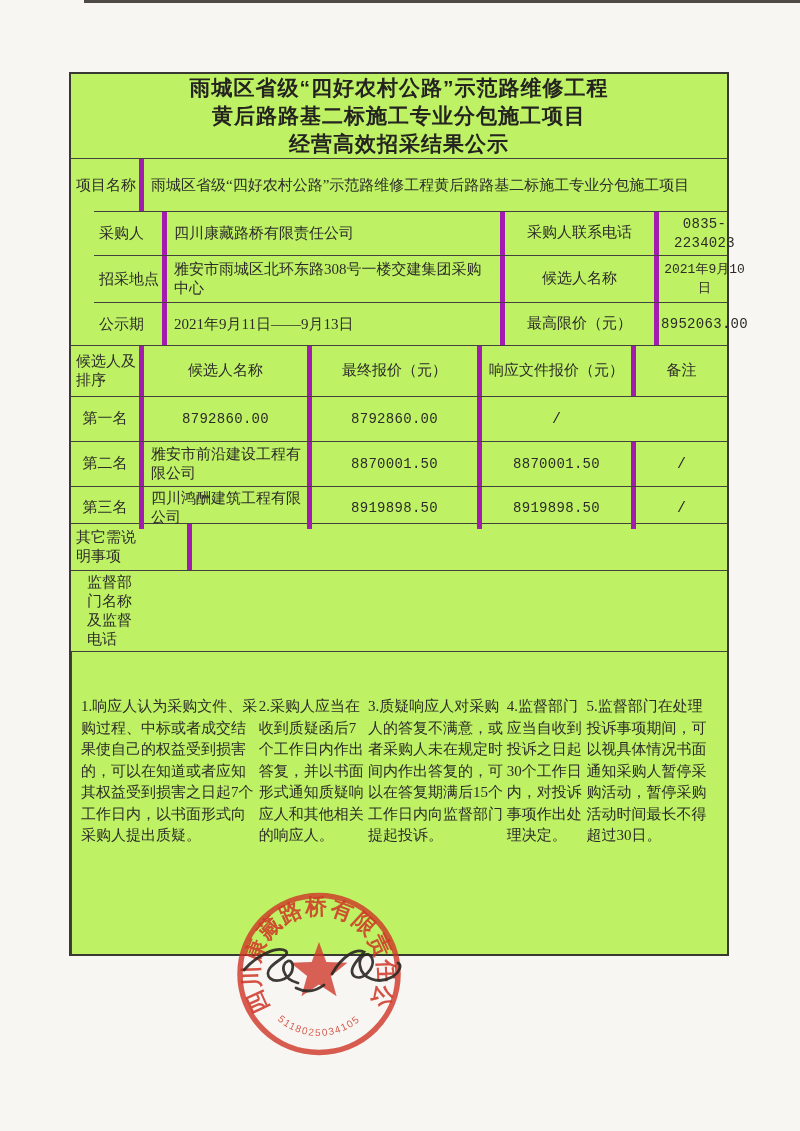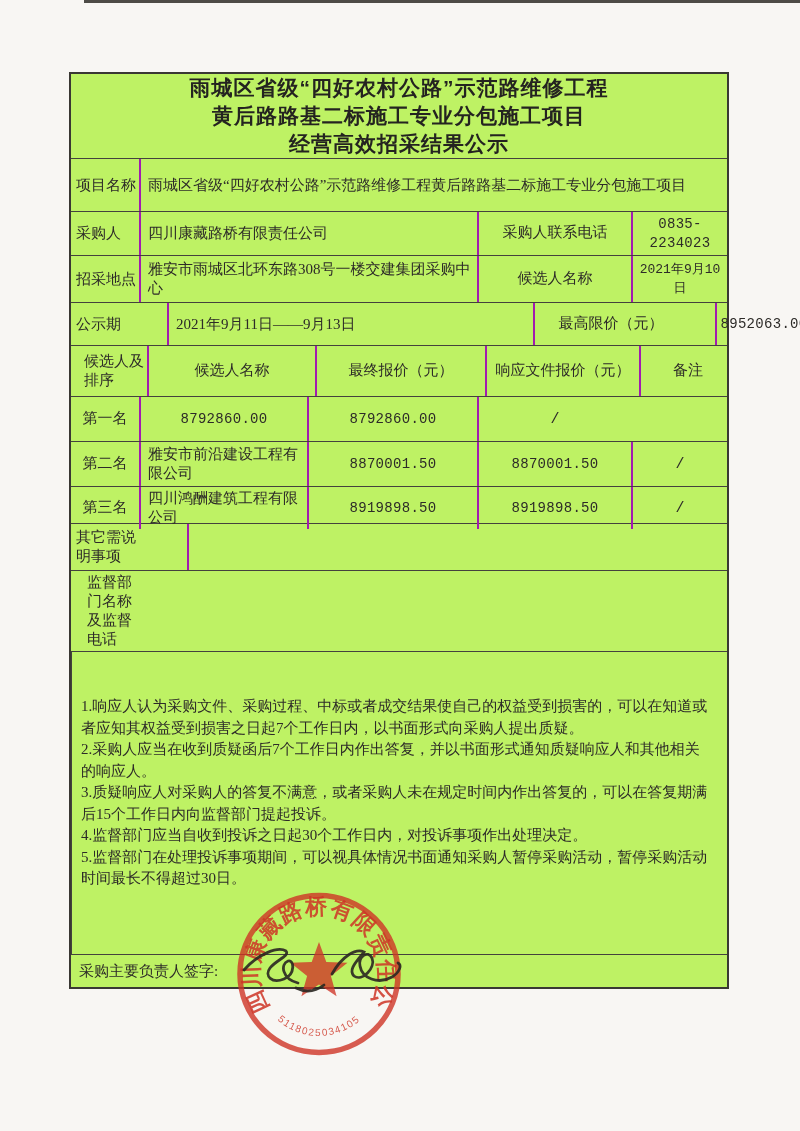--- a/index.html
+++ b/index.html
@@ -12,57 +12,57 @@
   .scan-line{position:absolute;top:0;left:84px;width:716px;height:3px;background:#4e4b46;}
 
   
   .tbl{
     position:absolute;left:69px;top:72px;width:656px;
     border:2px solid #3a3833;background:#bef264;
     font-size:15px;line-height:19px;
   }
   .row{display:grid;border-top:1px solid #44423d;}
   .row.first{border-top:none;}
-  .cell{display:flex;align-items:center;border-left:2px solid #a21caf;box-sizing:border-box;padding:2px 4px;}
+  .cell{display:flex;align-items:center;border-left:5px solid #a21caf;box-sizing:border-box;padding:2px 4px;}
   .cell.nol{border-left:none;}
   .cell.center{justify-content:center;text-align:center;font-family:Liberation Mono, monospace;}
   .cell.left{justify-content:flex-start;text-align:left;padding-left:7px;}
   .label{padding-left:5px;padding-right:2px;}
 
   .cols2{grid-template-columns:68px 588px;}
-  .cols4{grid-template-columns:68px 338px 154px 96px;}
+  .cols4{grid-template-columns:68px 338px 154px 96px;margin-left:23px;}
   .cols5{grid-template-columns:68px 168px 170px 154px 96px;}
 
   .r-title{height:84px;display:flex;flex-direction:column;justify-content:center;align-items:center;
            font-family:"Liberation Sans","DejaVu Sans",sans-serif;font-weight:bold;
            font-size:21px;line-height:28px;color:#242320;letter-spacing:1px;}
   .r-project{height:52px;}
   .r-purchaser{height:43px;}
   .r-location{height:46px;}
-  .r-period{height:42px;gap:28px;}
-  .r-chead{height:50px;padding-left:8px;}
+  .r-period{height:42px;}
+  .r-chead{height:50px;}
   .r-c1{height:44px;}
   .r-c2{height:44px;}
   .r-c3{height:36px;}
   .r-other{height:46px;gap:48px;}
   .num{font-size:14px;letter-spacing:.3px;}
   .small{font-size:13px;}
 
   
   .r-super{display:flex;border-top:1px solid #44423d;}
   .super-label{width:68px;box-sizing:border-box;display:flex;align-items:center;padding:2px 2px 2px 16px;}
   .super-right{flex:1;display:flex;flex-direction:column;border-left:1px solid #44423d;}
   .super-cell{height:42px;display:flex;align-items:center;justify-content:center;}
   .super-cell + .super-cell{height:41px;border-top:1px solid #44423d;}
 
   
   .r-objection{display:flex;border-top:1px solid #44423d;height:302px;}
   .obj-label{width:68px;box-sizing:border-box;display:flex;align-items:center;padding:2px 2px 2px 5px;}
   .obj-body{flex:1;border-left:1px solid #44423d;box-sizing:border-box;
-            display:flex;flex-direction:column;justify-content:flex-start;
+            display:flex;flex-direction:row;justify-content:flex-start;
             padding:44px 16px 0 9px;font-size:15px;line-height:21.5px;}
   .r-sign{height:32px;border-top:1px solid #44423d;display:flex;align-items:center;padding-left:8px;}
 
   
   .stamp{position:absolute;left:231px;top:888px;width:176px;height:176px;pointer-events:none;}
   .sig{position:absolute;left:236px;top:926px;width:180px;height:82px;pointer-events:none;}
 </style>
 </head>
 <body>
 
@@ -145,23 +145,20 @@
   <div class="r-objection">
     <div class="obj-body">
       <div>1.响应人认为采购文件、采购过程、中标或者成交结果使自己的权益受到损害的，可以在知道或者应知其权益受到损害之日起7个工作日内，以书面形式向采购人提出质疑。</div>
       <div>2.采购人应当在收到质疑函后7个工作日内作出答复，并以书面形式通知质疑响应人和其他相关的响应人。</div>
       <div>3.质疑响应人对采购人的答复不满意，或者采购人未在规定时间内作出答复的，可以在答复期满后15个工作日内向监督部门提起投诉。</div>
       <div>4.监督部门应当自收到投诉之日起30个工作日内，对投诉事项作出处理决定。</div>
       <div>5.监督部门在处理投诉事项期间，可以视具体情况书面通知采购人暂停采购活动，暂停采购活动时间最长不得超过30日。</div>
     </div>
   </div>
 
-  <div class="r-sign">
-    <span>采购主要负责人签字:</span>
-  </div>
 
 </div>
 
 <svg class="stamp" viewBox="0 0 176 176">
   <ellipse cx="88" cy="86" rx="79" ry="78.5" fill="none" stroke="#ce3526" stroke-width="5.5" opacity="0.8"></ellipse>
   <defs>
     <path id="arcTop" d="M 38.9,120.4 A 60,60 0 1 1 137.1,120.4"></path>
     <path id="arcBottom" d="M 34.3,117 A 62,62 0 0 0 141.7,117"></path>
   </defs>
   <text fill="#ce3526" opacity="0.85" font-size="22" font-weight="bold" font-family="Liberation Sans, DejaVu Sans, sans-serif">

